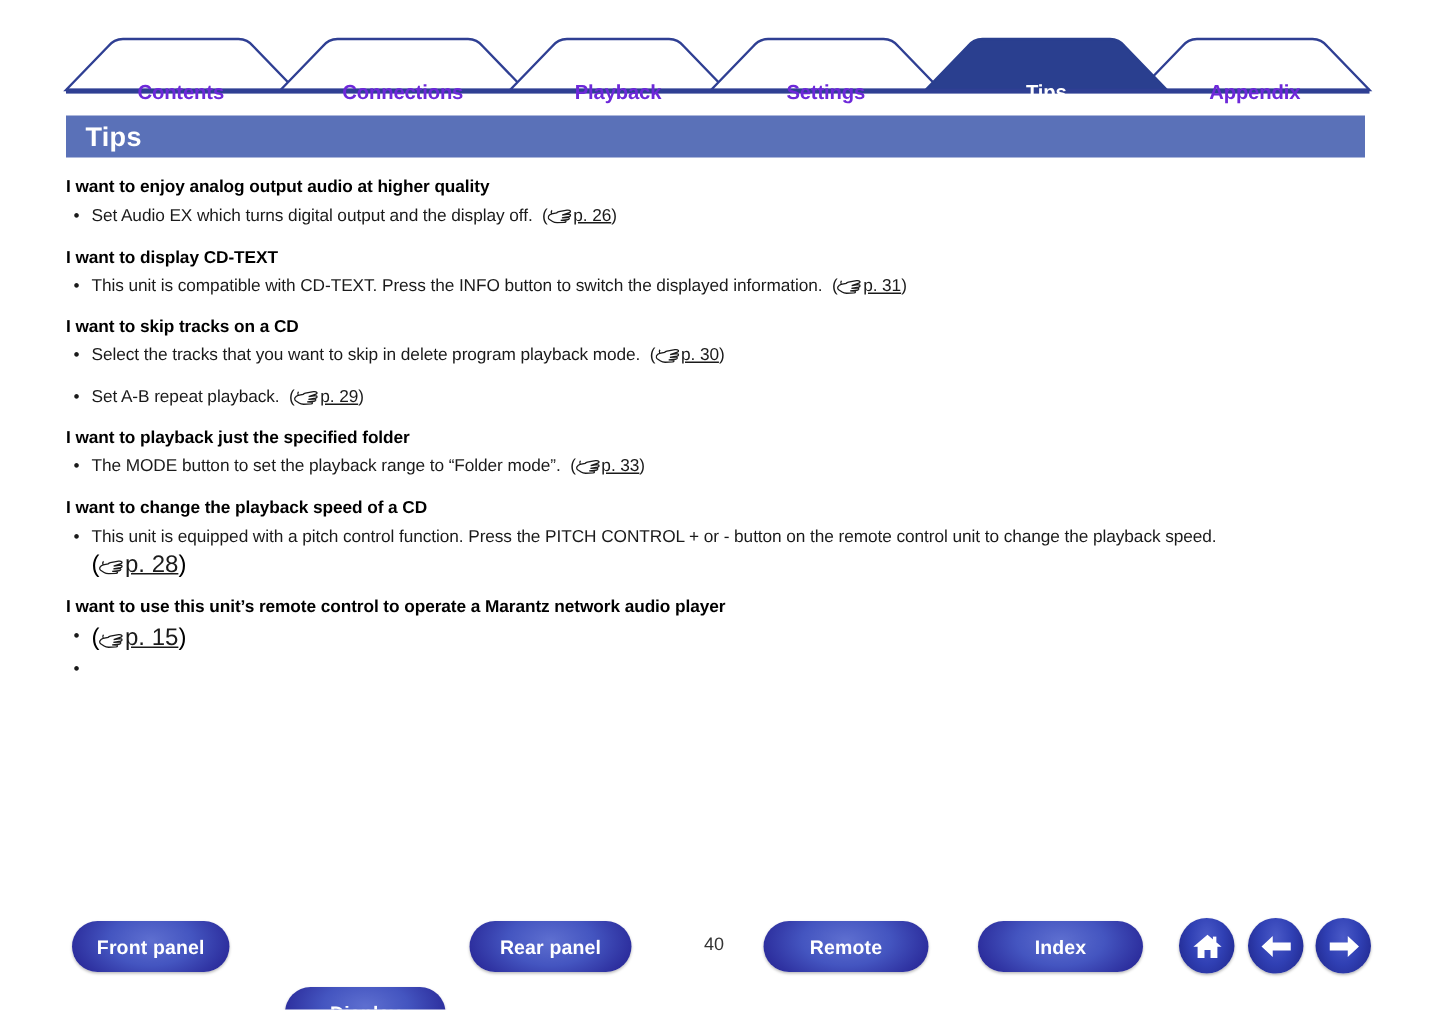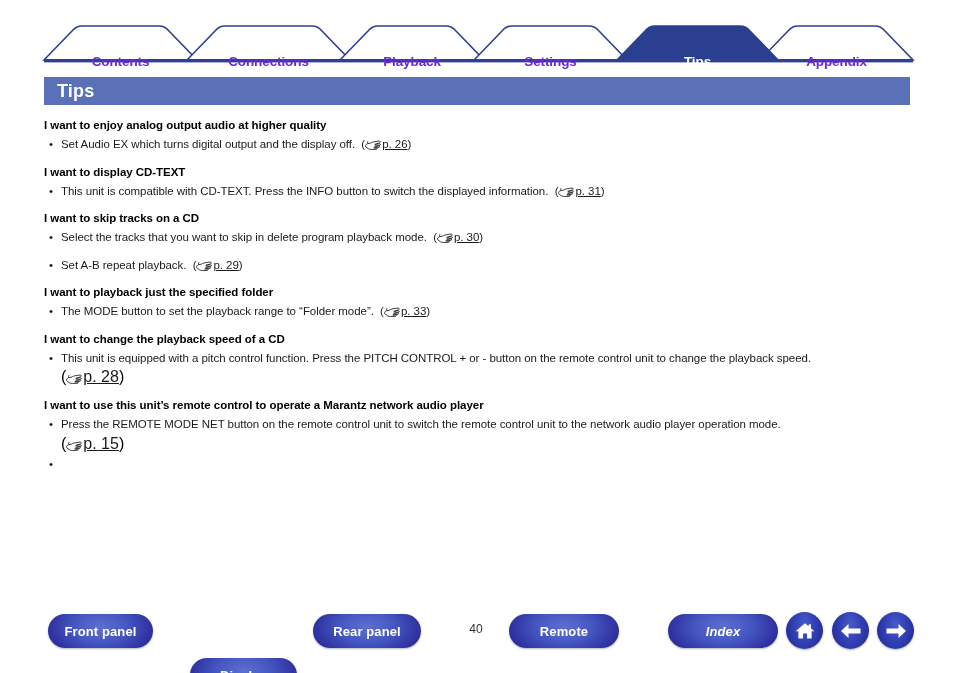--- a/index.html
+++ b/index.html
@@ -247,21 +247,20 @@
                 <path d="M0.6 6.3 Q1.4 5.0 2.8 4.6 L6.0 4.0 Q6.6 3.3 7.6 3.1 L13.0 2.1 Q14.6 1.9 15.2 2.6 Q15.6 3.3 14.6 3.8 L9.8 5.4 L14.2 4.8 Q15.4 4.8 15.4 5.6 Q15.3 6.3 14.2 6.5 L9.6 7.2 L13.6 7.0 Q14.6 7.1 14.5 7.8 Q14.4 8.4 13.4 8.5 L8.8 8.9 L11.6 9.0 Q12.4 9.1 12.3 9.7 Q12.2 10.2 11.3 10.3 L6.4 10.5 Q4.6 10.5 3.4 9.7 L1.1 8.1 Q0.2 7.4 0.6 6.3 Z" fill="none" stroke="#1a1a1a" stroke-width="0.85"></path>
                 <path d="M2.9 4.7 Q2.0 3.3 3.0 2.2" fill="none" stroke="#1a1a1a" stroke-width="0.85"></path>
               </svg></span><span class="ref-link">p. 28</span>)</span>
       </div>
     </div>
 
     <div class="qgroup">
       <div class="qhead">I want to use this unit’s remote control to operate a Marantz network audio player</div>
       <div class="bullet-row">
         <span class="dot">•</span>
-        <span>Press the REMOTE MODE NET button on the remote control unit to switch the remote control unit to the network audio player operation mode.</span>
       </div>
       <div class="cont-line">
         <span class="ref">(<span class="hand-icon"><svg width="16" height="11" viewBox="0 0 16 11">
                 <path d="M0.6 6.3 Q1.4 5.0 2.8 4.6 L6.0 4.0 Q6.6 3.3 7.6 3.1 L13.0 2.1 Q14.6 1.9 15.2 2.6 Q15.6 3.3 14.6 3.8 L9.8 5.4 L14.2 4.8 Q15.4 4.8 15.4 5.6 Q15.3 6.3 14.2 6.5 L9.6 7.2 L13.6 7.0 Q14.6 7.1 14.5 7.8 Q14.4 8.4 13.4 8.5 L8.8 8.9 L11.6 9.0 Q12.4 9.1 12.3 9.7 Q12.2 10.2 11.3 10.3 L6.4 10.5 Q4.6 10.5 3.4 9.7 L1.1 8.1 Q0.2 7.4 0.6 6.3 Z" fill="none" stroke="#1a1a1a" stroke-width="0.85"></path>
                 <path d="M2.9 4.7 Q2.0 3.3 3.0 2.2" fill="none" stroke="#1a1a1a" stroke-width="0.85"></path>
               </svg></span><span class="ref-link">p. 15</span>)</span>
       </div>
       <div class="bullet-row" style="margin-top:2px;">
         <span class="dot">•</span>
       </div>
@@ -279,21 +278,21 @@
     </div>
     <div class="pill" style="left:313px; width:108px;">
       <span>Rear panel</span>
     </div>
 
     <div class="pagenum">40</div>
 
     <div class="pill" style="left:509px; width:110px;">
       <span>Remote</span>
     </div>
-    <div class="pill" style="left:668px; width:110px;font-style:italic;">
+    <div class="pill" style="left:652px; width:110px;">
       <span>Index</span>
     </div>
 
     <div class="circbtn" style="left:786px;">
       <span>
         <svg width="22" height="20" viewBox="0 0 22 20">
           <path d="M11 2.2 L20.4 10.2 L17.6 10.2 L17.6 17.6 L13.0 17.6 L13.0 12.4 L9.0 12.4 L9.0 17.6 L4.4 17.6 L4.4 10.2 L1.6 10.2 Z" fill="#ffffff"></path>
           <rect x="14.6" y="3.4" width="2.3" height="3.6" fill="#ffffff"></rect>
         </svg>
       </span>

